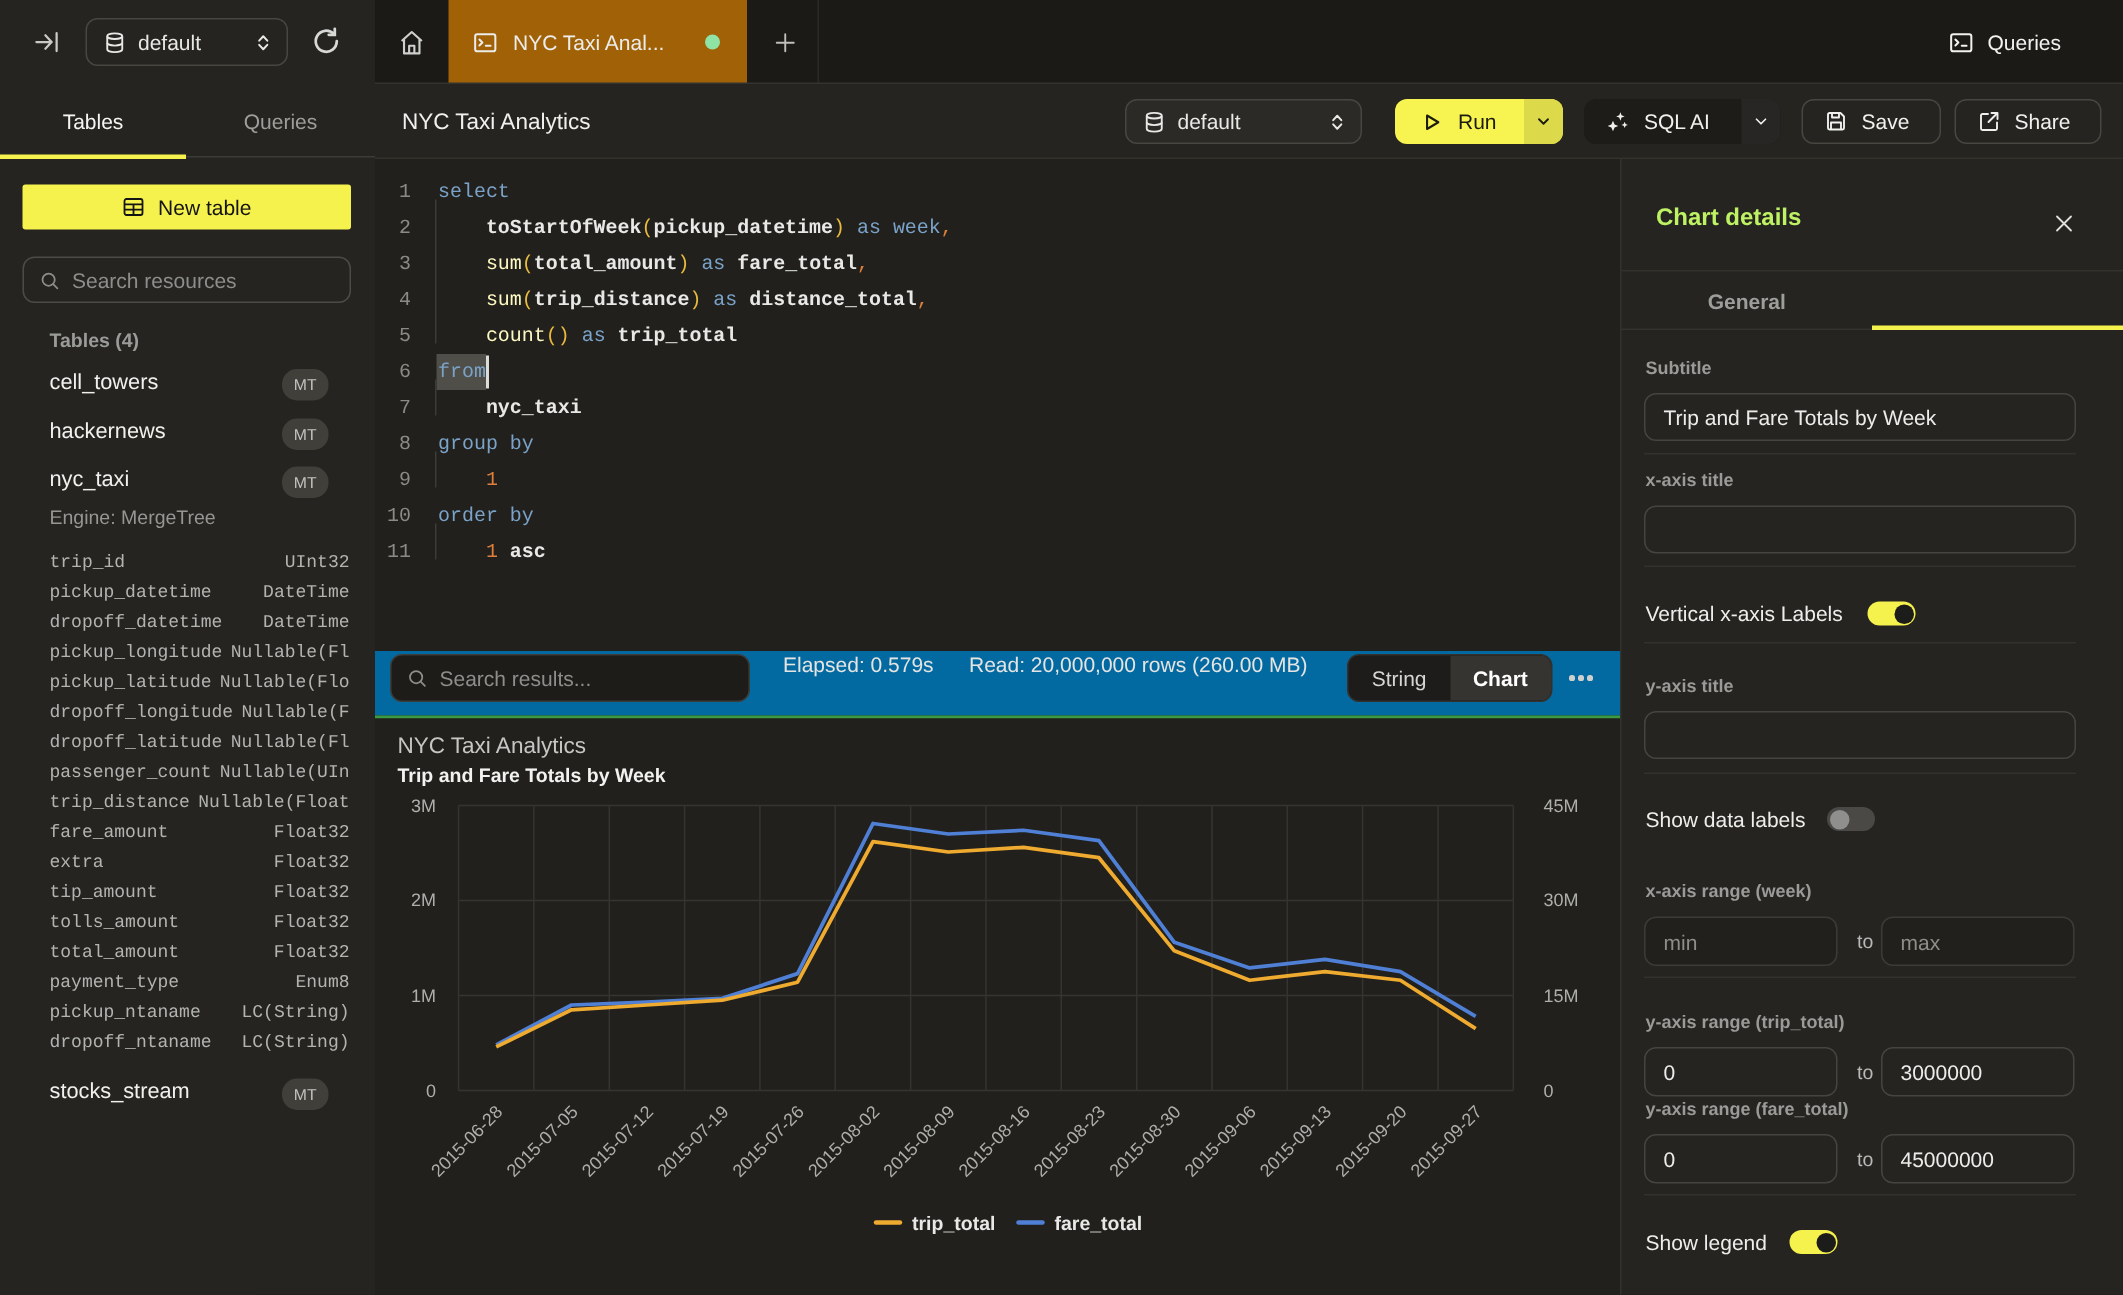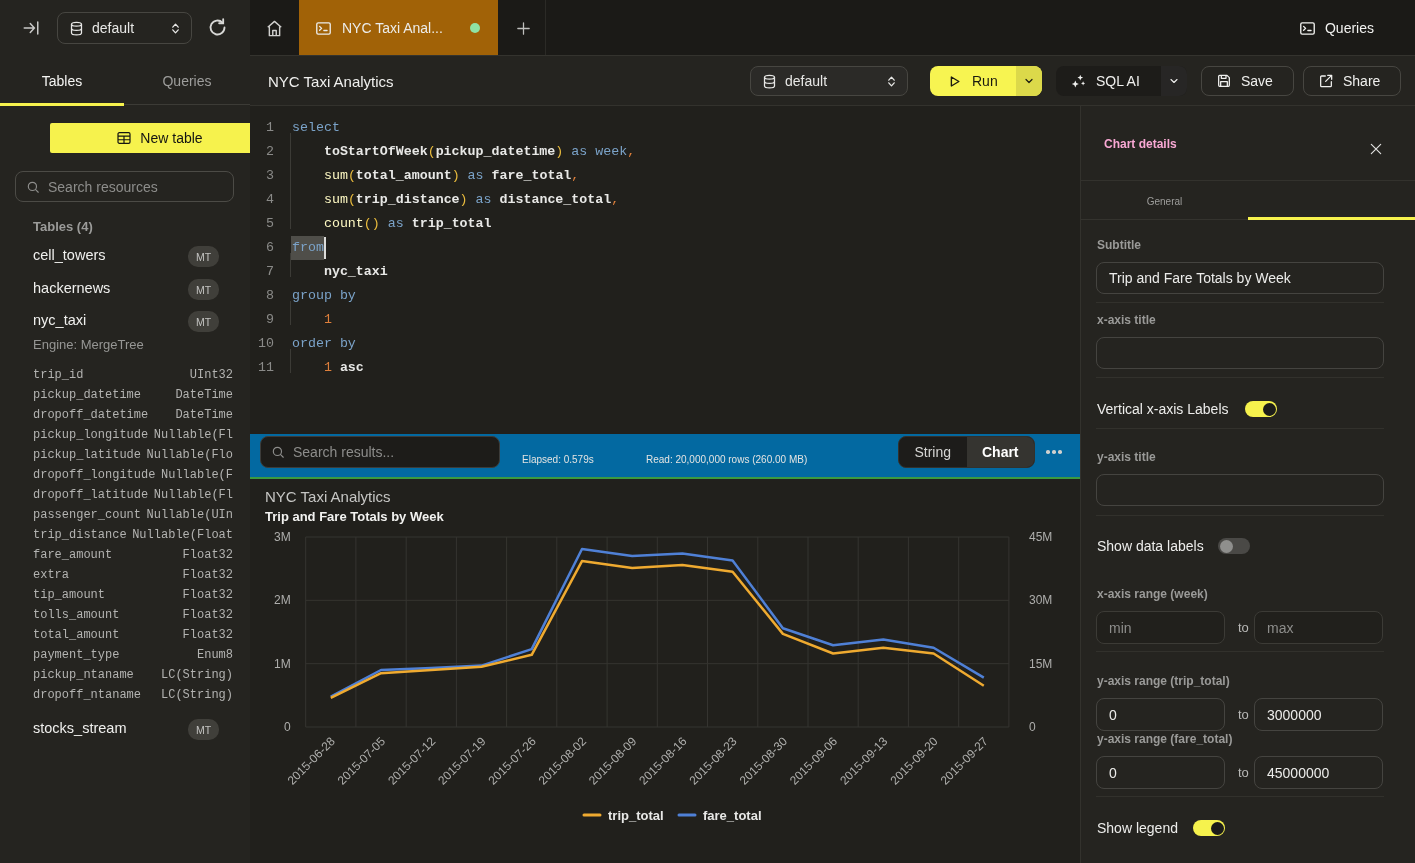--- a/index.html
+++ b/index.html
@@ -13,55 +13,55 @@
 .home-btn { position:absolute; left:250px; top:0; width:49px; height:56px; display:flex; align-items:center; justify-content:center; color:#cfcfcd; }
 .tab-active { position:absolute; left:299px; top:0; width:199px; height:56px; background:#a16207; display:flex; align-items:center; color:#ececea; font-size:14px; }
 .tab-plus { position:absolute; left:508px; top:14px; width:30px; height:28px; color:#bfbfbd; display:flex; align-items:center; justify-content:center; }
 .tab-sep { position:absolute; left:545px; top:0px; width:1px; height:56px; background:#2b2a26; }
 .queries-top { position:absolute; right:41px; top:0; height:56px; display:flex; align-items:center; gap:9px; color:#f2f2f0; font-size:14px; }
 .sidebar { position:absolute; left:0; top:56px; width:250px; height:807px; background:#252420; }
 .side-tabs { position:absolute; left:0; top:0; width:250px; height:49px; border-bottom:1px solid #3c3b36; }
 .side-tab1 { position:absolute; left:0; top:0; width:124px; height:49px; display:flex; align-items:center; justify-content:center; color:#f5f5f3; font-size:14px; }
 .side-tab2 { position:absolute; left:124px; top:0; width:126px; height:49px; display:flex; align-items:center; justify-content:center; color:#9d9d9b; font-size:14px; }
 .side-underline { position:absolute; left:0; top:47px; width:124px; height:3px; background:#f6f24d; }
-.newtable { position:absolute; left:15px; top:67px; width:219px; height:30px; background:#f6f24d; border-radius:2px; display:flex; align-items:center; justify-content:center; gap:8px; color:#141412; font-size:14px;margin-left:35px; }
+.newtable { position:absolute; left:15px; top:67px; width:219px; height:30px; background:#f6f24d; border-radius:2px; display:flex; align-items:center; justify-content:center; gap:8px; color:#141412; font-size:14px; }
 .sidesearch { position:absolute; left:15px; top:115px; width:219px; height:31px; border:1px solid #4c4b46; border-radius:8px; display:flex; align-items:center; color:#8d8d8b; font-size:14px; gap:8px; padding-left:10px; }
 .tables-count { position:absolute; left:33px; top:163px; color:#9b9b99; font-size:13px; font-weight:bold; }
 .trow { position:absolute; left:33px; width:193px; height:20px; color:#f0f0ee; font-size:14.5px; }
 .mt { position:absolute; right:7px; top:-1px; width:31px; height:21px; background:#403f3a; border-radius:10px; color:#c3c3c1; font-size:10.5px; display:flex; align-items:center; justify-content:center; }
 .engine { position:absolute; left:33px; top:281px; color:#969694; font-size:13px; }
 .cols { position:absolute; left:33px; top:309px; width:200px; font-family:"Liberation Mono", monospace; font-size:12px; color:#b3b3b1; }
 .colrow { height:20px; display:flex; justify-content:space-between; white-space:nowrap; align-items:center; }
 .mainhead { position:absolute; left:250px; top:56px; width:1165px; height:50px; background:#252420; border-bottom:1px solid #33322d; }
 .mh-title { position:absolute; left:18px; top:17px; color:#f0f0ee; font-size:15px; }
 .hbtn { position:absolute; top:10px; height:30px; border-radius:8px; display:flex; align-items:center; font-size:14px; }
 .editor { position:absolute; left:250px; top:107px; width:830px; height:327px; background:#21201c; font-family:"Liberation Mono", monospace; font-size:13.3px; line-height:24px; }
 .lnums { position:absolute; left:0px; top:9px; width:24px; text-align:right; color:#8a8a88; }
 .code { position:absolute; left:42px; top:9px; color:#e8e8e6; white-space:pre; font-weight:bold; }
 .kw { color:#7ba3c9; font-weight:normal; }
 .fn { color:#fef9c3; font-weight:normal; }
 .pr { color:#e9bb3d; font-weight:normal; }
 .cm { color:#de7f3b; font-weight:normal; }
 .guide { position:absolute; left:40px; width:1px; background:#3c3b36; }
 .results { position:absolute; left:250px; top:434px; width:830px; height:43px; background:#0369a1; border-top:1px solid #0369a1; }
 .res-search { position:absolute; left:10px; top:1px; width:240px; height:32px; border:1px solid #3c3c3a; border-radius:8px; background:#1d1c19; color:#8d8d8b; font-size:14px; display:flex; align-items:center; gap:8px; padding-left:10px; }
-.res-meta { color:#e4e4e2; font-size:10px; position:absolute; top:19px; }
+.res-meta { color:#e4e4e2; font-size:14px; position:absolute; top:0; }
 .viewtoggle { position:absolute; left:648px; top:1px; width:137px; height:32px; background:#1d1c1a; border:1px solid #32312d; border-radius:8px; display:flex; overflow:hidden; }
 .vt { flex:1; display:flex; align-items:center; justify-content:center; color:#d6d6d4; font-size:14px; }
 .vt.active { background:#353430; color:#ffffff; font-weight:bold; }
 .dots { position:absolute; left:796px; top:15px; display:flex; gap:2.5px; }
 .dots i { width:3.5px; height:3.5px; border-radius:50%; background:#d0d0ce; }
 .greenline { position:absolute; left:250px; top:477px; width:830px; height:2px; background:#3c9a40; }
 .chartwrap { position:absolute; left:250px; top:479px; width:830px; height:384px; background:#21201c; }
 .rightpanel { position:absolute; left:1080px; top:106px; width:335px; height:757px; background:#252420; border-left:1px solid #33322d; }
-.rp-head { position:absolute; left:23px; top:31px; color:#f9a8d4; font-size:12px; font-weight:bold; }
+.rp-head { position:absolute; left:23px; top:31px; color:#bef264; font-size:16px; font-weight:bold; }
 .rp-x { position:absolute; left:287px; top:35px; color:#e0e0de; }
 .rp-div { position:absolute; left:0; top:74px; width:335px; height:1px; background:#33322d; }
 .rp-tabs { position:absolute; left:0; top:74px; width:335px; height:40px; border-bottom:1px solid #34332e; }
-.rp-tab1 { position:absolute; left:0; top:0; width:167px; height:42px; display:flex; align-items:center; justify-content:center; color:#9d9d9b; font-size:10px; }
+.rp-tab1 { position:absolute; left:0; top:0; width:167px; height:42px; display:flex; align-items:center; justify-content:center; color:#9d9d9b; font-size:14px;font-weight:bold; }
 .rp-tab2 { position:absolute; left:167px; top:0; width:168px; height:40px; display:flex; align-items:center; justify-content:center; color:#f5f5f3; font-size:14px; font-weight:bold; }
 .rp-underline { position:absolute; left:167px; top:37px; width:168px; height:3px; background:#f6f24d; }
 .rp-label { position:absolute; left:16px; color:#9a9a98; font-size:12px; font-weight:bold; }
 .rp-input { position:absolute; left:15px; width:288px; height:32px; background:#252420; border:1px solid #454440; border-radius:8px; color:#ececea; font-size:14px; display:flex; align-items:center; padding-left:12px; }
 .rp-row-label { position:absolute; left:16px; color:#ededeb; font-size:14px; }
 .toggle-on { position:absolute; width:32px; height:16px; background:#f6f24d; border-radius:8px; }
 .toggle-on::after { content:""; position:absolute; right:1.5px; top:1.5px; width:13px; height:13px; background:#1c1c1a; border-radius:50%; }
 .toggle-off { position:absolute; width:32px; height:16px; background:#4a4946; border-radius:8px; }
 .toggle-off::after { content:""; position:absolute; left:1.5px; top:1.5px; width:13px; height:13px; background:#8f8f8d; border-radius:50%; }
 .rp-minmax { position:absolute; width:129px; height:33px; background:#21201c; border:1px solid #3c3b36; border-radius:8px; color:#8d8d8b; font-size:14px; display:flex; align-items:center; padding-left:12px; }

